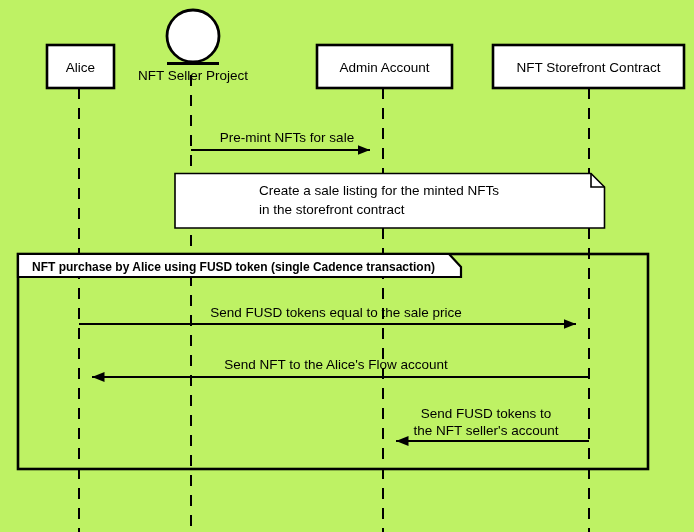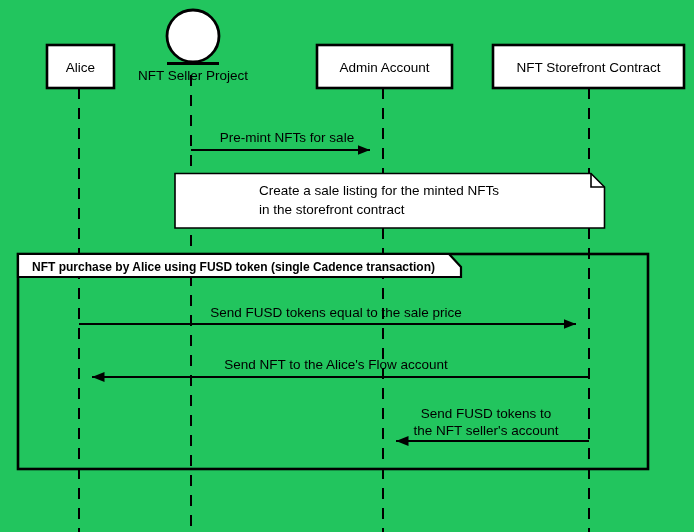--- a/index.html
+++ b/index.html
@@ -9,21 +9,21 @@
     background: #ffffff;
   }
   body {
     font-family: "Liberation Sans", sans-serif;
     -webkit-font-smoothing: antialiased;
   }
   #canvas {
     position: relative;
     width: 694px;
     height: 532px;
-    background: #22c55e;
+    background: #bef264;
     overflow: hidden;
   }
   #canvas svg {
     position: absolute;
     left: 0;
     top: 0;
   }
   .diag-text {
     font-family: "Liberation Sans", sans-serif;
     fill: #000000;

